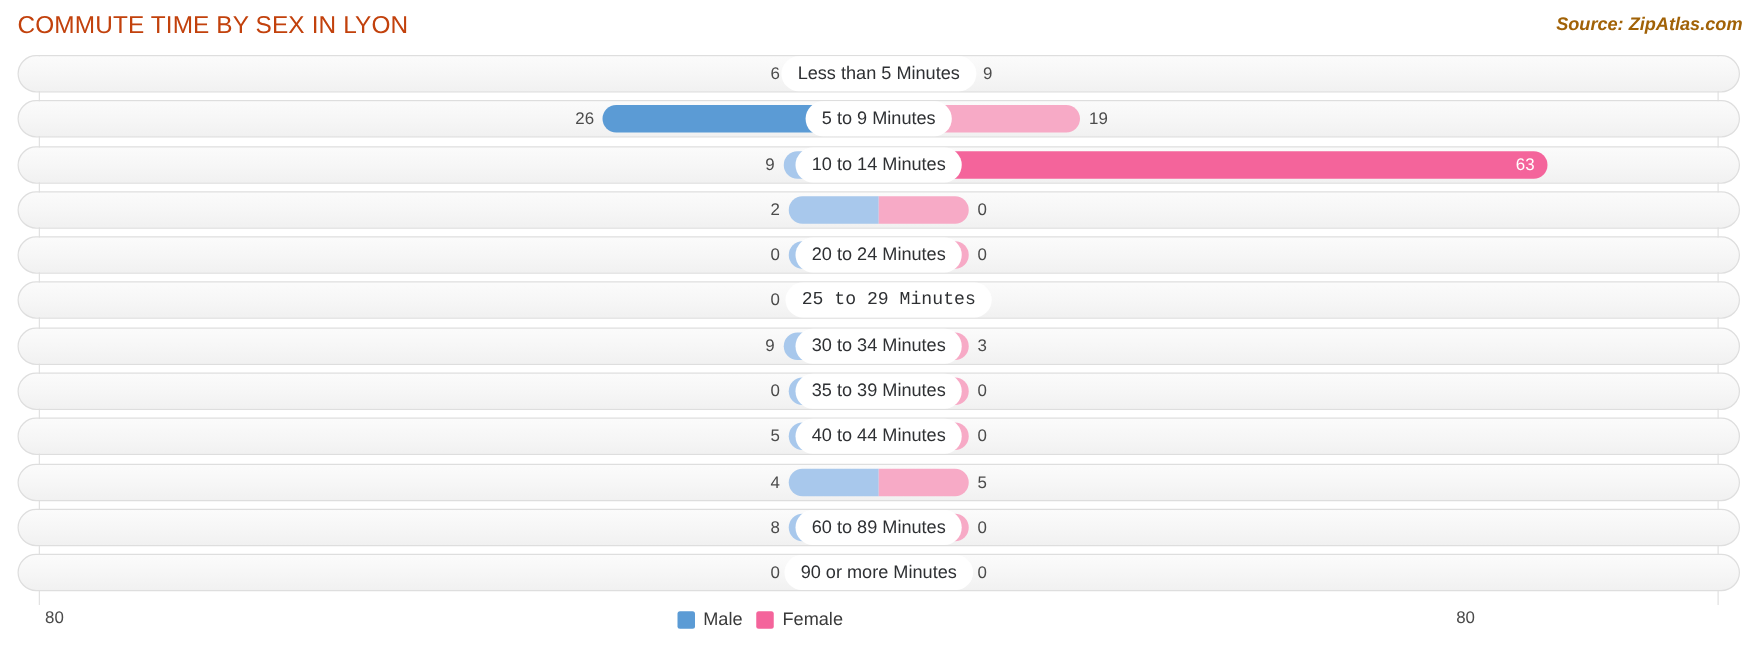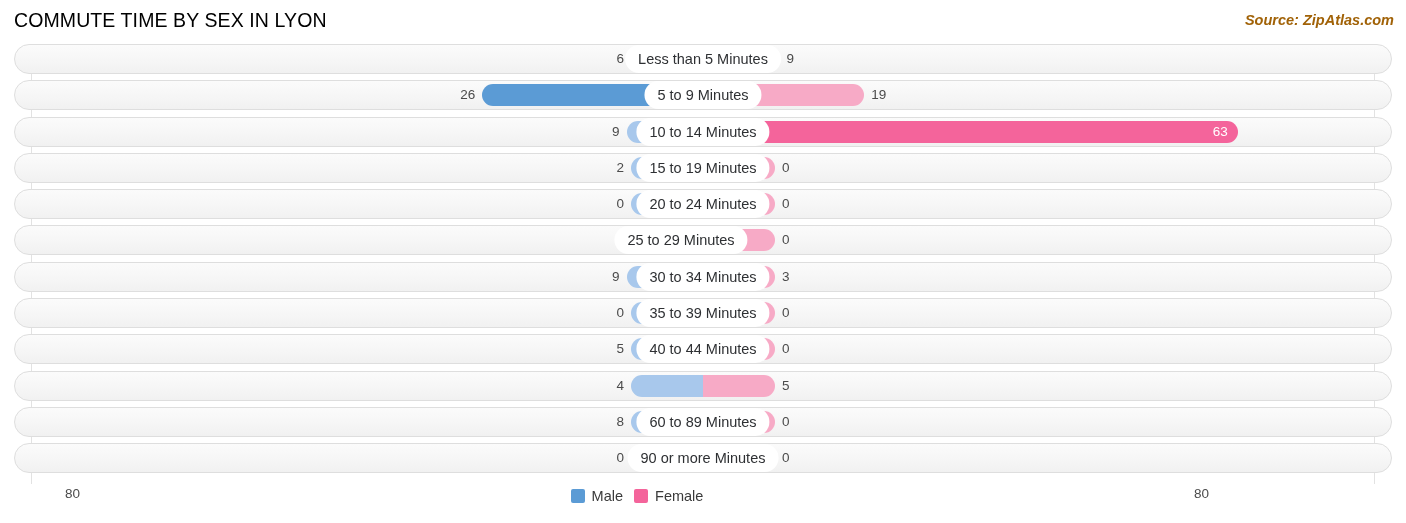--- a/index.html
+++ b/index.html
@@ -22,21 +22,21 @@
     position: relative;
     height: 38px;
   }
   .chart-title {
     position: absolute;
     left: 14px;
     top: 9px;
     font-size: 19.5px;
     font-weight: 400;
     letter-spacing: .1px;
-    color: #000000;
+    color: #c2410c;
     white-space: nowrap;
   }
   .source {
     position: absolute;
     right: 12px;
     top: 12px;
     font-size: 14.5px;
     font-style: italic;
     font-weight: 700;
     color: #a16207;
@@ -133,21 +133,20 @@
     transform: translateX(-50%);
   }
 
   
   .footer {
     position: absolute;
     left: 0;
     top: 484px;
     width: 1216px;
     height: 39px;
-    margin-left: 29px;
   }
   .axis-label {
     position: absolute;
     top: 2px;
     font-size: 13.5px;
     color: #4b4b4b;
   }
   .axis-left  { left: 36px; }
   .axis-right { right: 36px; }
 
@@ -210,37 +209,36 @@
         <div class="val val-male" style="right: 772.388px; width: 90px;">9</div>
         <div class="val val-female val-inside" style="left: 1183.71px; width: 30px; text-align: right;">63</div>
         <div class="pill" style="left: 689px;">10 to 14 Minutes</div>
       </div>
       <div class="row">
         <div class="track"></div>
         <div class="bar bar-male" style="right: 689px; width: 72px; background: rgb(168, 200, 236);"></div>
         <div class="bar bar-female" style="left: 689px; width: 72px; background: rgb(247, 170, 198);"></div>
         <div class="val val-male" style="right: 768px; width: 90px;">2</div>
         <div class="val val-female" style="left: 768px; width: 90px;">0</div>
-        <div class="pill" style="left: 689px;">15 to 19 Minutes</div>
       </div>
       <div class="row">
         <div class="track"></div>
         <div class="bar bar-male" style="right: 689px; width: 72px; background: rgb(168, 200, 236);"></div>
         <div class="bar bar-female" style="left: 689px; width: 72px; background: rgb(247, 170, 198);"></div>
         <div class="val val-male" style="right: 768px; width: 90px;">0</div>
         <div class="val val-female" style="left: 768px; width: 90px;">0</div>
         <div class="pill" style="left: 689px;">20 to 24 Minutes</div>
       </div>
       <div class="row">
         <div class="track"></div>
         <div class="bar bar-male" style="right: 689px; width: 72px; background: rgb(168, 200, 236);"></div>
         <div class="bar bar-female" style="left: 689px; width: 72px; background: rgb(247, 170, 198);"></div>
         <div class="val val-male" style="right: 768px; width: 90px;">0</div>
         <div class="val val-female" style="left: 768px; width: 90px;">0</div>
-        <div class="pill" style="left: 667px;">25 to 29 Minutes</div>
+        <div class="pill" style="left: 697px; font-family: Liberation Mono, monospace;">25 to 29 Minutes</div>
       </div>
       <div class="row">
         <div class="track"></div>
         <div class="bar bar-male" style="right: 689px; width: 76.3875px; background: rgb(168, 200, 236);"></div>
         <div class="bar bar-female" style="left: 689px; width: 72px; background: rgb(247, 170, 198);"></div>
         <div class="val val-male" style="right: 772.388px; width: 90px;">9</div>
         <div class="val val-female" style="left: 768px; width: 90px;">3</div>
         <div class="pill" style="left: 689px;">30 to 34 Minutes</div>
       </div>
       <div class="row">

